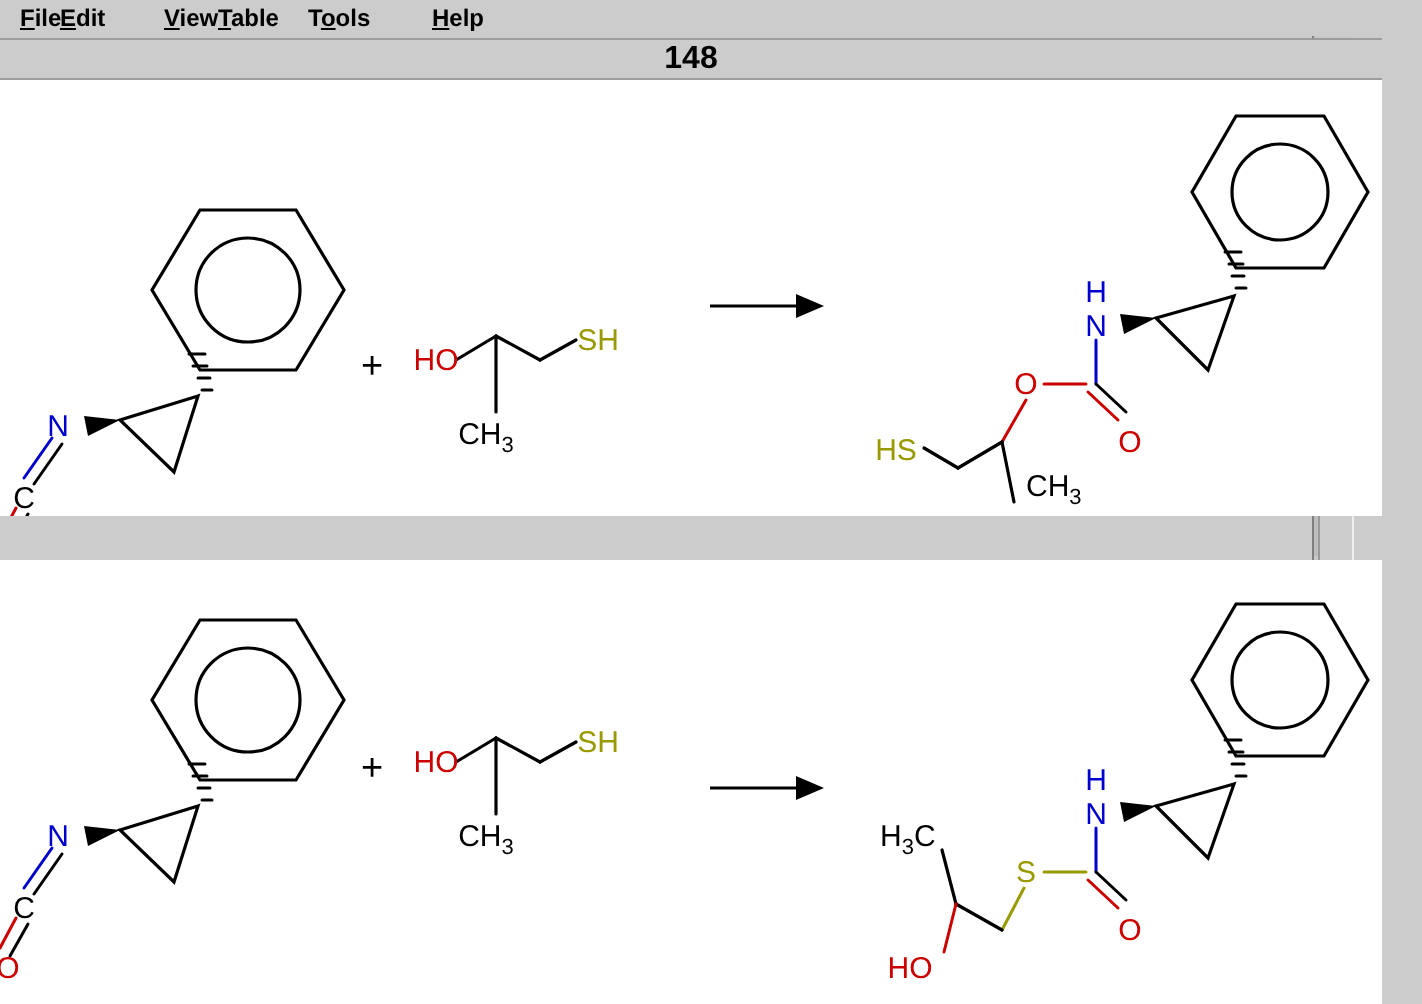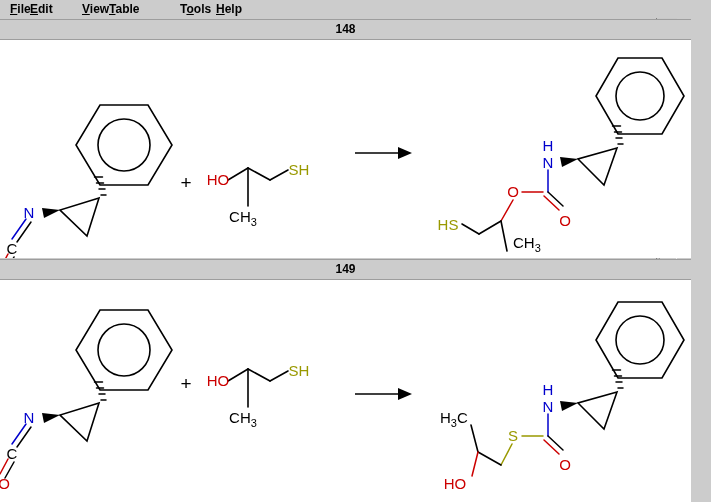--- a/index.html
+++ b/index.html
@@ -77,21 +77,21 @@
     background:#bdbdbd;
   }
 
   
   .rowhead{
     position:absolute;left:0;width:691px;height:21px;
     background:#cccccc;
     border-top:1px solid #9d9d9d;
     border-bottom:1px solid #9d9d9d;
     box-sizing:border-box;
-    font-size:12px;font-weight:bold;color:#000;
+    font-size:16px;font-weight:bold;color:#000;
     text-align:center;line-height:19px;
   }
   .rowbody{
     position:absolute;left:0;width:691px;
     background:#ffffff;
     overflow:hidden;
   }
   #head-0{top:19px;}
   #body-0{top:40px;height:218px;}
   #head-1{top:259px;}
@@ -103,21 +103,21 @@
 </head>
 <body>
 
 <div class="app">
 
   <div class="menubar">
     <div class="menu-item" style="left:6px"><u>F</u>ile</div>
     <div class="menu-item" style="left:26px"><u>E</u>dit</div>
     <div class="menu-item" style="left:78px"><u>V</u>iew</div>
     <div class="menu-item" style="left:105px"><u>T</u>able</div>
-    <div class="menu-item" style="left:176px">T<u>o</u>ols</div>
+    <div class="menu-item" style="left:150px">T<u>o</u>ols</div>
     <div class="menu-item" style="left:212px"><u>H</u>elp</div>
   </div>
 
   <div class="vscroll">
     <div class="sb-gap"></div>
     <div class="sb-track"></div>
     <div class="sb-btn up">
       <span class="sb-arrow"></span>
     </div>
     <div class="sb-btn down">
@@ -204,21 +204,20 @@
         <text x="548" y="128" font-family="Liberation Sans,sans-serif" font-size="15" fill="#0000cc" text-anchor="middle">N</text>
         <text x="548" y="111" font-family="Liberation Sans,sans-serif" font-size="15" fill="#0000cc" text-anchor="middle">H</text>
         <text x="513" y="157" font-family="Liberation Sans,sans-serif" font-size="15" fill="#cc0000" text-anchor="middle">O</text>
         <text x="565" y="186" font-family="Liberation Sans,sans-serif" font-size="15" fill="#cc0000" text-anchor="middle">O</text>
         <text x="448" y="190" font-family="Liberation Sans,sans-serif" font-size="15" fill="#999900" text-anchor="middle">HS</text>
         <text x="513" y="208" font-family="Liberation Sans,sans-serif" font-size="15" fill="#000000" text-anchor="start"><tspan>CH</tspan><tspan dy="4" font-size="11">3</tspan></text>
       </svg>
     </div>
   </div>
 
-  <div class="rowhead" id="head-1">149</div>
 
   <div class="rowbody" id="body-1">
     <div class="rxn">
       <svg width="691" height="222" viewBox="0 0 691 222">
         <g fill="none" stroke="#000" stroke-width="1.6" stroke-linecap="round">
 
           <polygon points="100,30 148,30 172,70 148,110 100,110 76,70"></polygon>
           <circle cx="124" cy="70" r="26"></circle>
           <g stroke="#000" stroke-width="1.5">
             <line x1="96.5" y1="108" x2="103.5" y2="108"></line>

